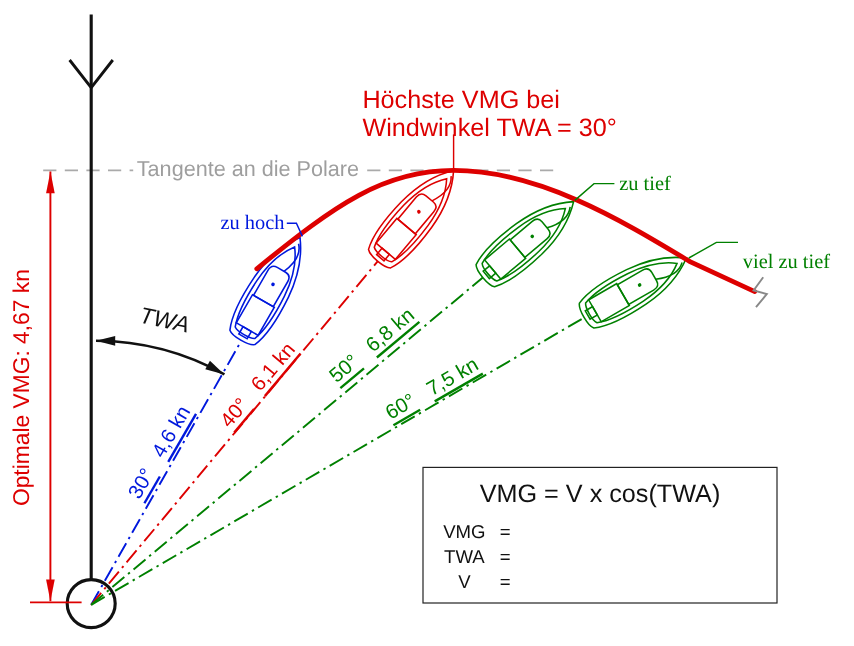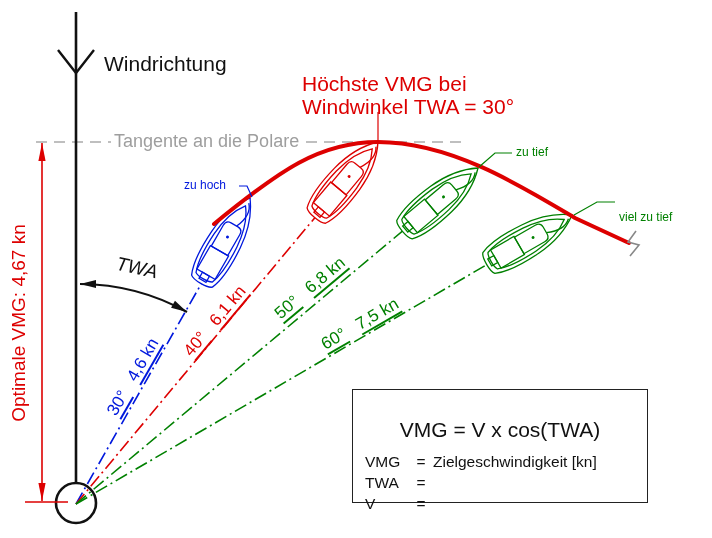--- a/index.html
+++ b/index.html
@@ -11,37 +11,37 @@
   .red{color:#dd0000;}
   .blue{color:#0018dd;}
   .green{color:#008000;}
   .gray{color:#9e9e9e;}
   .wind-label{left:104px;top:52px;font-size:21px;}
   .tangent-label{left:111px;top:131px;font-size:18px;background:#fff;padding:0 3px;}
   .peak-label{left:302px;top:72px;font-size:21px;line-height:23px;}
   .vmg-dim-label{left:19px;top:323px;font-size:19px;transform:translate(-50%,-50%) rotate(-90deg);}
   .twa-label{left:137px;top:268px;font-size:19px;font-style:italic;
              transform:translate(-50%,-50%) rotate(12deg);}
-  .status{font-size:12px;}
-  .status.zu-hoch{left:226px;top:186px;transform:translate(-100%,-50%);}
+  .status{font-size:17px;font-family:Liberation Serif, serif;}
+  .status.zu-hoch{left:237px;top:186px;transform:translate(-100%,-50%);}
   .status.zu-tief{left:516px;top:153px;transform:translate(0,-50%);}
   .status.viel-zu-tief{left:619px;top:218px;transform:translate(0,-50%);}
   .course{display:flex;gap:14px;font-size:17px;}
   .course span{text-decoration:underline;text-underline-offset:4px;text-decoration-thickness:1.5px;}
   .course.c30{left:133px;top:377px;transform:translate(-50%,-50%) rotate(-60deg);}
   .course.c40{left:215px;top:321px;transform:translate(-50%,-50%) rotate(-50deg);}
   .course.c50{left:310px;top:288px;transform:translate(-50%,-50%) rotate(-40deg);}
   .course.c60{left:360px;top:324px;transform:translate(-50%,-50%) rotate(-30deg);}
   .formula-box{position:absolute;left:352px;top:389px;width:296px;height:114px;
                border:1.7px solid #222;box-sizing:border-box;background:#fff;}
-  .formula-title{text-align:center;font-size:21px;color:#111;margin-top:28px;}
+  .formula-title{text-align:center;font-size:21px;color:#111;margin-top:10px;}
   .formula-rows{margin-top:9px;padding-left:12px;}
   .formula-row{display:grid;grid-template-columns:44px 16px auto;column-gap:4px;
                font-size:15.5px;line-height:21px;color:#111;}
-  .formula-row .term{text-align:left;}
+  .formula-row .term{text-align:center;}
   .formula-row .eq{text-align:center;}
 </style>
 </head>
 <body>
 
 <div id="app">
 
   <svg id="geom" width="712" height="538" viewBox="0 0 712 538">
     <defs>
       <marker id="arrR" markerUnits="userSpaceOnUse" markerWidth="20" markerHeight="10" refX="19" refY="5" orient="auto-start-reverse">
@@ -88,21 +88,20 @@
     <line x1="25" y1="502" x2="68" y2="502" stroke="#dd0000" stroke-width="1.6"></line>
 
     <path d="M80,284 A222,222 0 0 1 187,312" fill="none" stroke="#111" stroke-width="2.2" marker-start="url(#arrK)" marker-end="url(#arrK)"></path>
 
     <path d="M378,112 L378,140" stroke="#dd0000" stroke-width="1.2" fill="none"></path>
     <path d="M239,186 L247,186 L252,197" stroke="#0018dd" stroke-width="1.2" fill="none"></path>
     <path d="M512,153 L495,153 L479,167" stroke="#008000" stroke-width="1.2" fill="none"></path>
     <path d="M615,202 L597,202 L574,215" stroke="#008000" stroke-width="1.2" fill="none"></path>
   </svg>
 
-  <div class="lbl black wind-label">Windrichtung</div>
 
   <div class="lbl gray tangent-label">Tangente an die Polare</div>
 
   <div class="lbl red peak-label">
     <div>Höchste VMG bei</div>
     <div>Windwinkel TWA = 30°</div>
   </div>
 
   <div class="lbl red vmg-dim-label">Optimale VMG: 4,67 kn</div>
 
@@ -128,21 +127,20 @@
     <span>60°</span>
     <span>7,5 kn</span>
   </div>
 
   <div class="formula-box">
     <div class="formula-title">VMG = V x cos(TWA)</div>
     <div class="formula-rows">
       <div class="formula-row">
         <span class="term">VMG</span>
         <span class="eq">=</span>
-        <span class="desc">Zielgeschwindigkeit [kn]</span>
       </div>
       <div class="formula-row">
         <span class="term">TWA</span>
         <span class="eq">=</span>
       </div>
       <div class="formula-row">
         <span class="term">V</span>
         <span class="eq">=</span>
       </div>
     </div>

